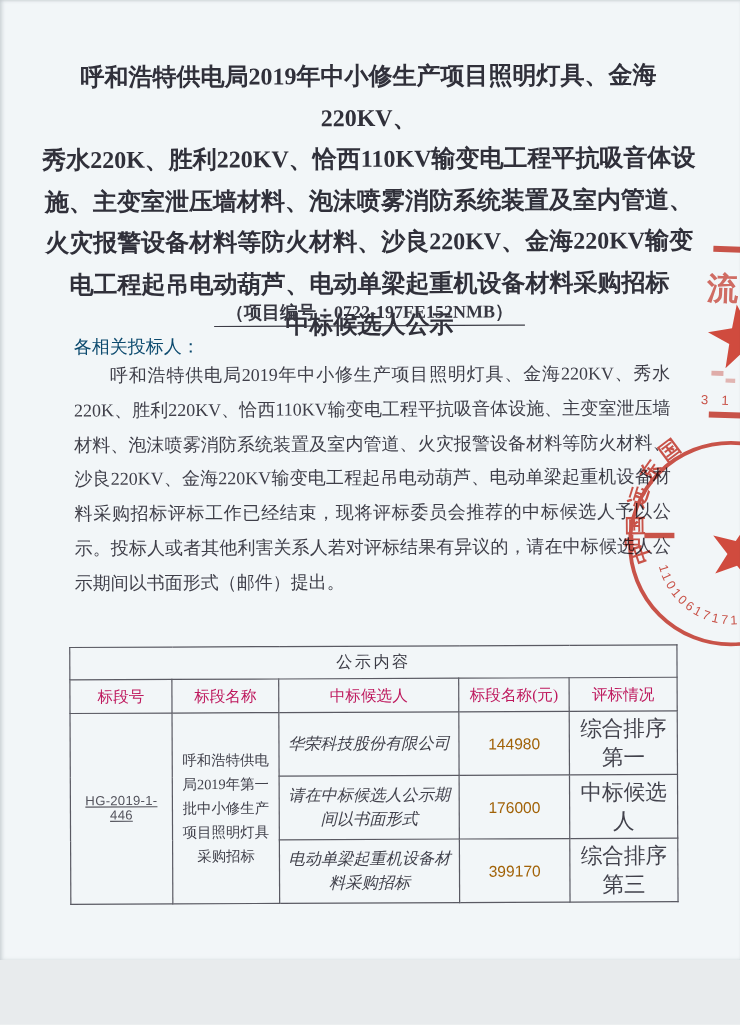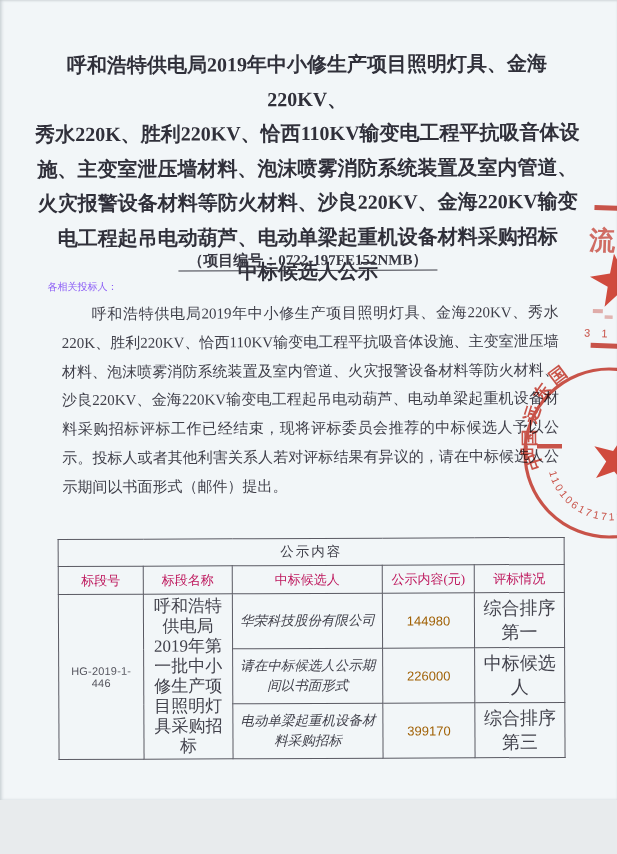--- a/index.html
+++ b/index.html
@@ -13,40 +13,40 @@
   .sheet{position:absolute;inset:0;transform:rotate(-0.25deg);}
   .title-block{
     position:absolute;top:47px;left:36px;right:36px;text-align:center;
     font-size:20px;font-weight:bold;line-height:34.5px;color:#30303a;
   }
   .proj-no{
     position:absolute;top:251px;left:0;right:0;text-align:center;
     font-size:15px;font-weight:bold;color:#383842;
   }
   .proj-no span{border-bottom:1.6px solid #3c3c46;padding:0 10px 2px 10px;}
-  .salutation{position:absolute;top:279px;left:48px;font-size:10px;color:#8b5cf6;}
+  .salutation{position:absolute;top:279px;left:62px;font-size:15px;color:#0c4a6e;}
   .body-text{
     position:absolute;top:299px;left:62px;width:497px;margin:0;
     font-size:15px;line-height:28.8px;color:#3f3f49;
     text-align:justify;text-indent:2em;
   }
   table.notice{
     position:absolute;top:538px;left:57px;width:506px;
     border-collapse:collapse;table-layout:fixed;
     font-size:13px;color:#42424c;
     border:1.5px solid #4e4e58;
   }
   table.notice td{border:1px solid #5a5a63;text-align:center;vertical-align:middle;padding:2px 4px;}
   tr.cap-row td{height:22px;font-size:13.5px;letter-spacing:2px;color:#3c3c46;}
   tr.head-row td{height:23px;font-size:13px;color:#be185d;}
   tr.r1 td{height:47px;}
   tr.r2 td{height:46px;}
   tr.r3 td{height:48px;}
-  td.sec-no{font-family:"Liberation Sans","DejaVu Sans",sans-serif;font-size:11px;color:#55555e;letter-spacing:.2px;}
-  td.sec-name{font-size:17px;line-height:20px;padding:2px 9px;margin-top:20px;}
+  td.sec-no{font-family:"Liberation Sans","DejaVu Sans",sans-serif;font-size:11px;color:#55555e;letter-spacing:.2px;text-decoration:underline;}
+  td.sec-name{font-size:12px;line-height:20px;padding:2px 9px;margin-top:20px;}
   td.cand{font-size:13.5px;line-height:20px;padding:2px 10px;font-style:italic;}
   td.price{font-family:"Liberation Sans","DejaVu Sans",sans-serif;font-size:13px;color:#a16207;}
   td.rank{font-size:18px;}
   .stamp{position:absolute;mix-blend-mode:multiply;opacity:.9;pointer-events:none;}
   .stamp-main{left:508px;top:362px;width:190px;height:190px;}
   .stamp-top{left:580px;top:198px;width:90px;height:162px;transform:rotate(2deg);}
 </style>
 </head>
 <body>
 
@@ -79,33 +79,33 @@
           <col style="width:90px">
       </colgroup>
       <tbody>
           <tr class="cap-row">
         <td colspan="5">公示内容</td>
       </tr>
       <tr class="head-row">
         <td>标段号</td>
         <td>标段名称</td>
         <td>中标候选人</td>
-        <td>公示内容(元)</td>
+        <td>标段名称(元)</td>
         <td>评标情况</td>
       </tr>
       <tr class="r1">
         <td class="sec-no" rowspan="3">HG-2019-1-446</td>
         <td class="sec-name" rowspan="3">呼和浩特供电局2019年第一批中小修生产项目照明灯具采购招标</td>
         <td class="cand">华荣科技股份有限公司</td>
         <td class="price">144980</td>
         <td class="rank">综合排序第一</td>
       </tr>
       <tr class="r2">
         <td class="cand">请在中标候选人公示期间以书面形式</td>
-        <td class="price">226000</td>
+        <td class="price">176000</td>
         <td class="rank">中标候选人</td>
       </tr>
       <tr class="r3">
         <td class="cand">电动单梁起重机设备材料采购招标</td>
         <td class="price">399170</td>
         <td class="rank">综合排序第三</td>
       </tr>
     </tbody>
       </table>
   </div>

